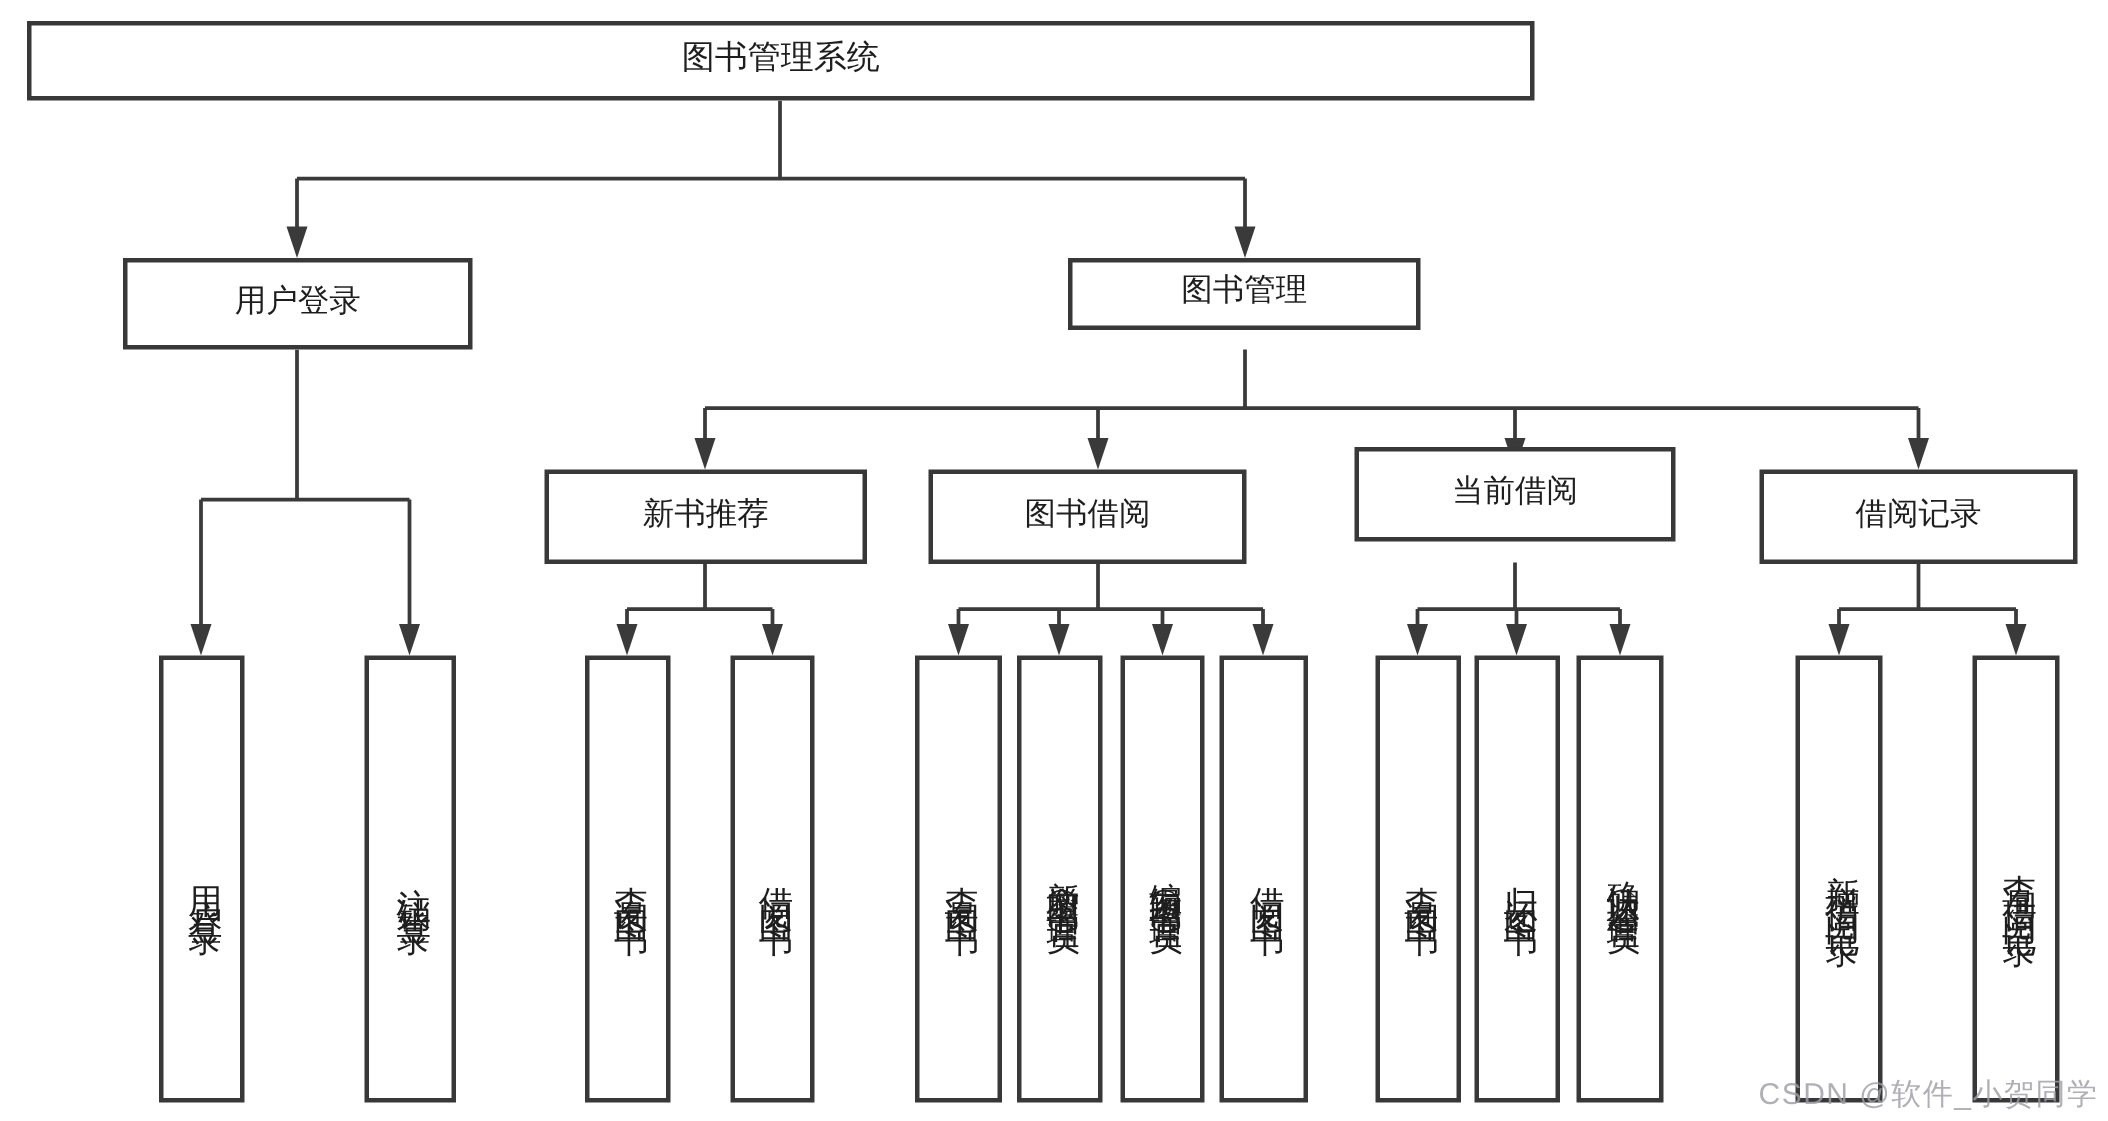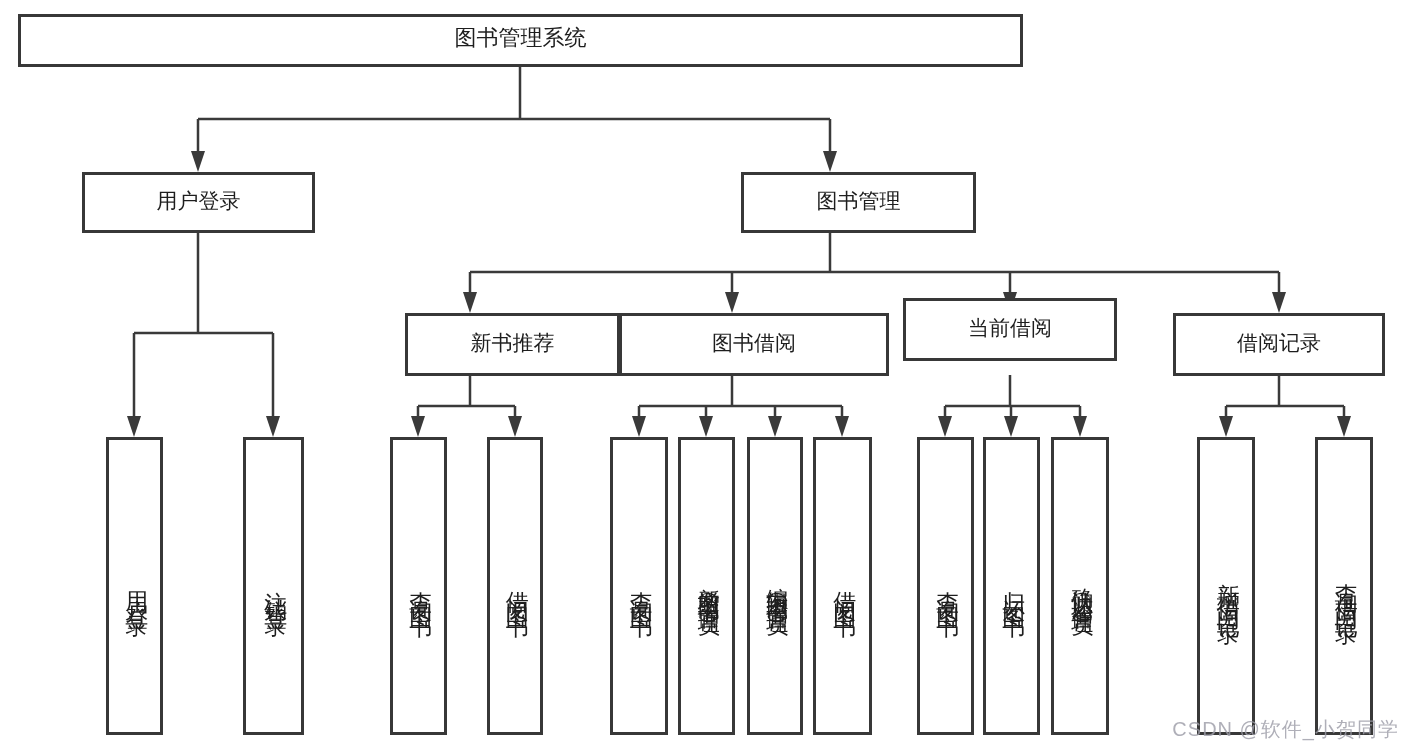--- a/index.html
+++ b/index.html
@@ -117,24 +117,24 @@
       <polygon points="1011,437 1004,416 1018,416"></polygon>
       <polygon points="1080,437 1073,416 1087,416"></polygon>
       <polygon points="1226,437 1219,416 1233,416"></polygon>
       <polygon points="1344,437 1337,416 1351,416"></polygon>
     </g>
   </svg>
 
   <div class="node root" style="left:18px; top:14px; width:1005px; height:53px;">图书管理系统</div>
 
   <div class="node" style="left:82px; top:172px; width:233px; height:61px;">用户登录</div>
-  <div class="node" style="left:741px; top:172px; width:235px; height:61px;">图书管理</div>
+  <div class="node" style="left:712px; top:172px; width:235px; height:48px;">图书管理</div>
 
-  <div class="node" style="left:363px; top:313px; width:215px; height:63px;margin-left:42px;">新书推荐</div>
-  <div class="node" style="left:619px; top:313px; width:270px; height:63px;">图书借阅</div>
+  <div class="node" style="left:363px; top:313px; width:215px; height:63px;">新书推荐</div>
+  <div class="node" style="left:619px; top:313px; width:212px; height:63px;">图书借阅</div>
   <div class="node" style="left:903px; top:298px; width:214px; height:63px;">当前借阅</div>
   <div class="node" style="left:1173px; top:313px; width:212px; height:63px;">借阅记录</div>
 
   <div class="node leaf" style="left:106px; top:437px; width:57px; height:298px;">用户登录</div>
   <div class="node leaf" style="left:243px; top:437px; width:61px; height:298px;">注销登录</div>
 
   <div class="node leaf" style="left:390px; top:437px; width:57px; height:298px;">查询图书</div>
   <div class="node leaf" style="left:487px; top:437px; width:56px; height:298px;">借阅图书</div>
 
   <div class="node leaf" style="left:610px; top:437px; width:58px; height:298px;">查询图书</div>

